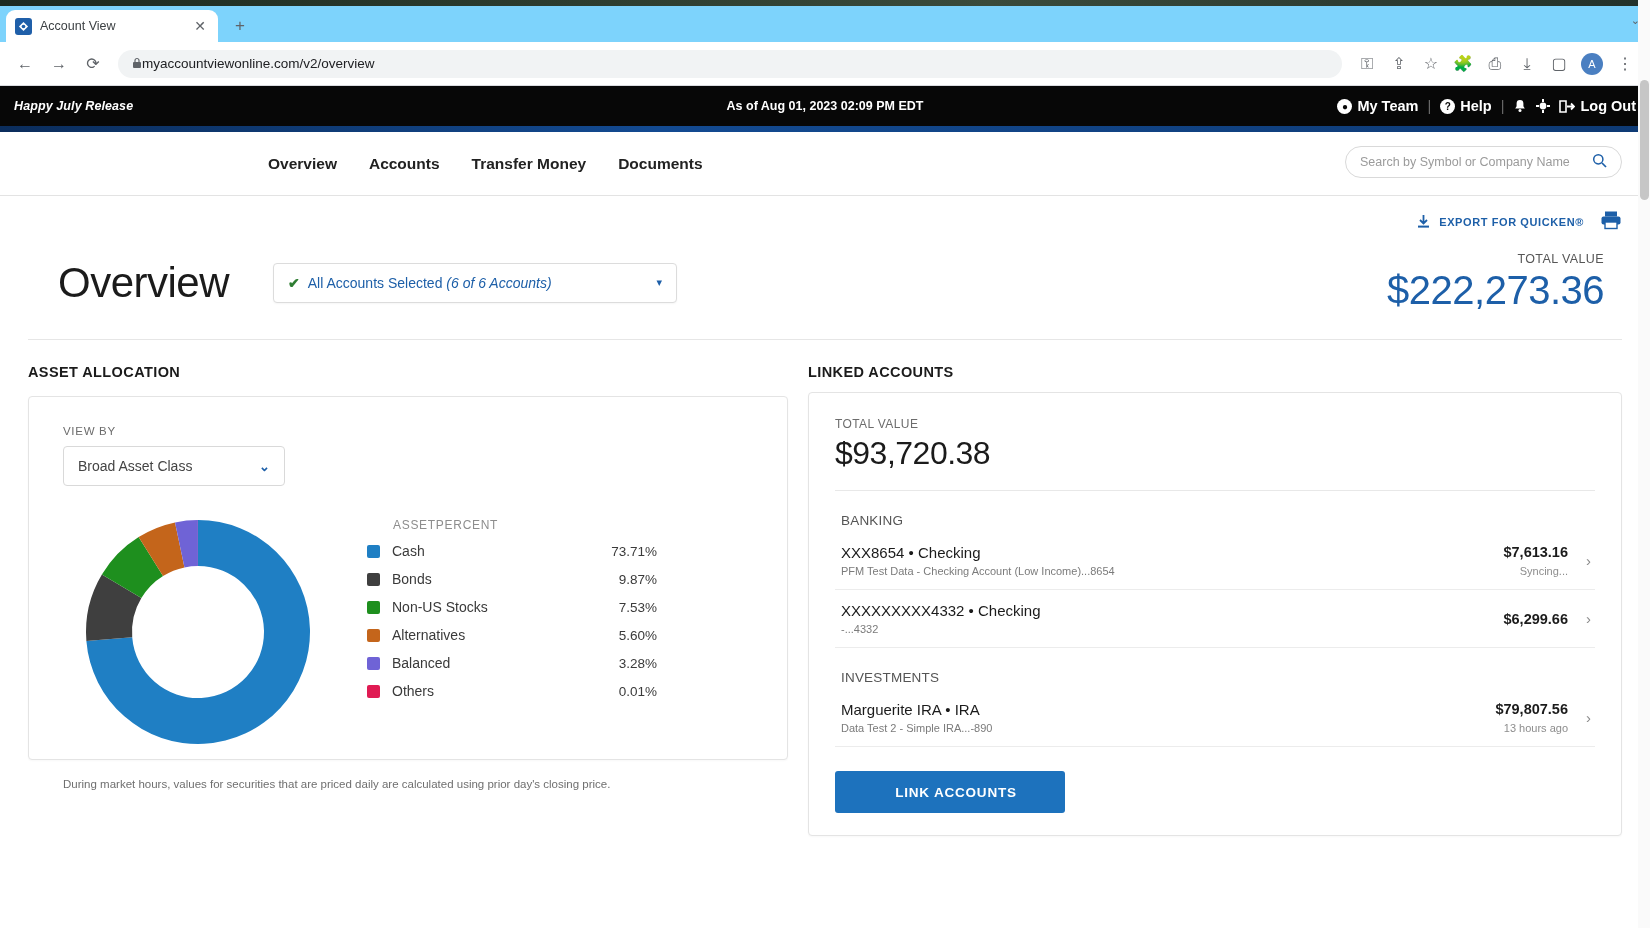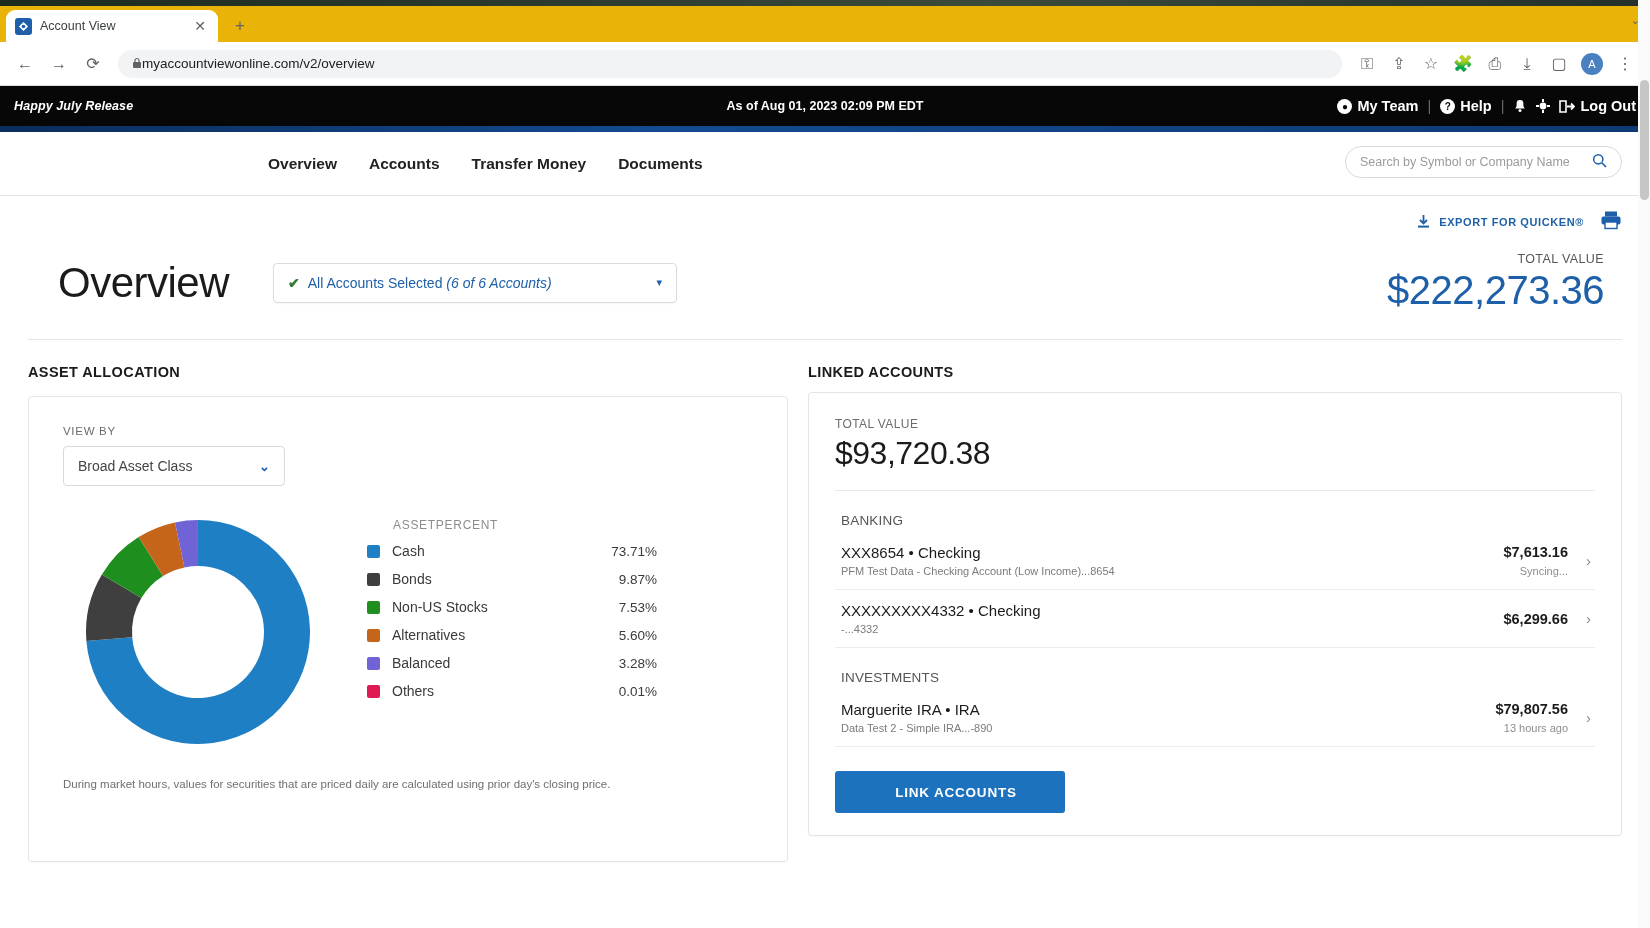--- a/index.html
+++ b/index.html
@@ -11,21 +11,21 @@
   }
 
   
   .browser { width: 1650px; height: 928px; position: relative; background:#fff; }
 
   .chrome-topstrip {
     height: 6px;
     background: linear-gradient(90deg,#1d2a20 0%,#2d3c2f 35%,#3a4a3b 60%,#23312a 100%);
   }
   .tabstrip {
-    height: 36px; background:#eab308; position:relative; display:flex; align-items:flex-end;
+    height: 36px; background:#7dd3fc; position:relative; display:flex; align-items:flex-end;
   }
   .tab {
     margin-left:6px; width:212px; height:32px; background:#ffffff;
     border-radius:9px 9px 0 0; display:flex; align-items:center; padding:0 9px; gap:8px;
     position:relative;
   }
   .tab-favicon {
     width:17px;height:17px;border-radius:3px;background:#1f5fa9;
     display:flex;align-items:center;justify-content:center;flex:none;
   }
@@ -144,21 +144,21 @@
   .sec-title {
     font-size:14.5px; font-weight:bold; color:#1b1b1b; letter-spacing:.4px;
   }
   .sec-title.left { margin-bottom:16px; }
   .sec-title.right { margin-bottom:12px; }
 
   .card {
     border:1px solid #e4e4e4; border-radius:4px; background:#fff;
     box-shadow:0 1px 2px rgba(0,0,0,.03);
   }
-  .card-left { height:466px; padding:28px 34px 0 34px; }
+  .card-left { height:364px; padding:28px 34px 0 34px; }
 
   .viewby-label { font-size:11.5px; color:#6c6c6c; letter-spacing:.7px; }
   .viewby-select {
     margin-top:9px; width:222px; height:40px; border:1px solid #d9d9d9; border-radius:4px;
     display:flex; align-items:center; padding:0 14px; font-size:14px; color:#444;
   }
   .viewby-caret { margin-left:auto; color:#1d5fa8; font-size:13px; font-weight:bold; }
 
   .chartrow { display:flex; align-items:flex-start; margin-top:22px; }
   .donut-wrap { width:270px; display:flex; justify-content:center; padding-top:4px; }

